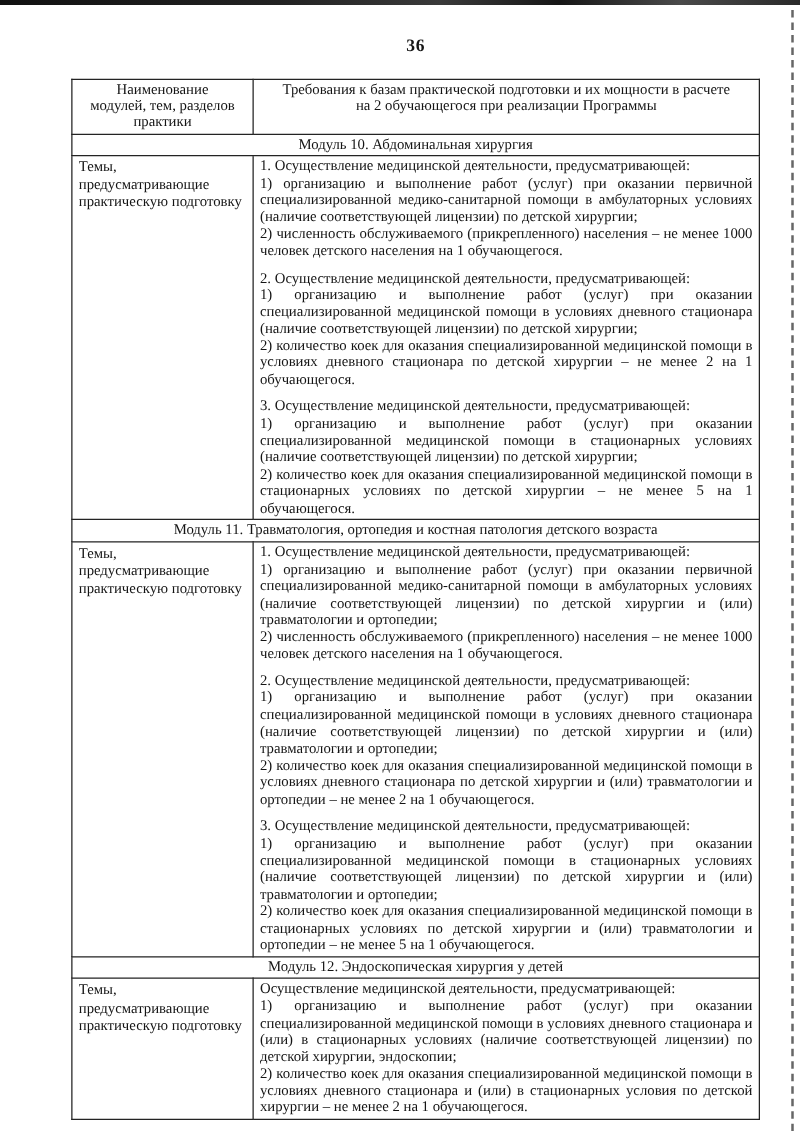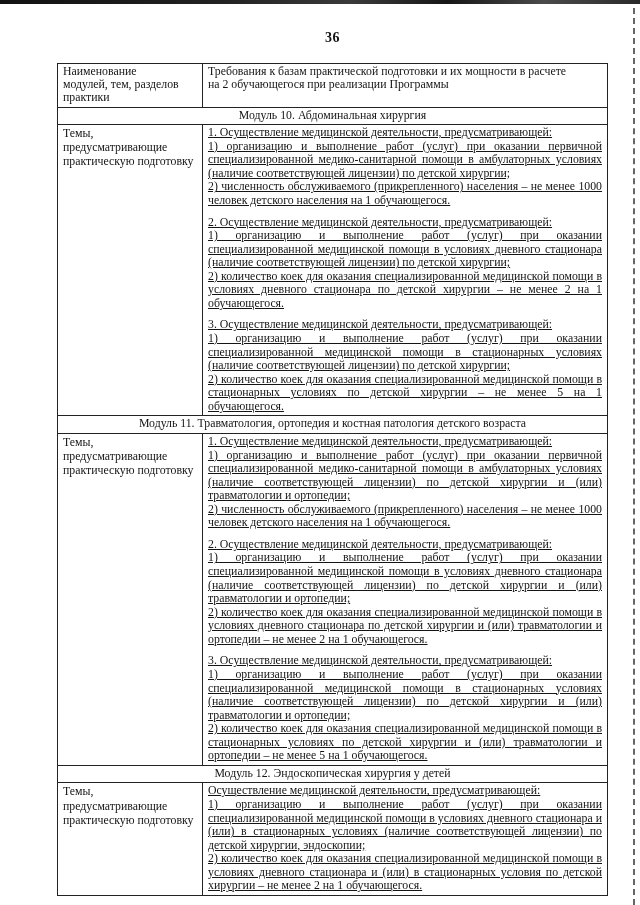--- a/index.html
+++ b/index.html
@@ -34,39 +34,39 @@
     font-size:11.8px;
     line-height:1.15;
   }
   table.doc td{
     border:1.5px solid #232323;
     padding:1px 5px 2px 5px;
     vertical-align:top;
   }
   td.col1{width:134px;}
   td.hdr{
-    text-align:left;
+    text-align:center;
     vertical-align:middle;
     padding-top:3px;padding-bottom:3px;
     line-height:1.12;
   }
   td.band{
     text-align:center;
     padding-top:1px;padding-bottom:1px;
   }
   td.topics{
     line-height:1.2;
   }
   td.reqs{
     text-align:justify;
     padding-bottom:7px;
   }
   .sec{margin:0;}
   .sec + .sec{margin-top:8px;}
-  .sec-title,.sec-item{margin:0;text-decoration:underline;}
+  .sec-title,.sec-item{margin:0;}
 </style>
 </head>
 <body>
 
 <div class="scan-top"></div>
 <div class="scan-right"></div>
 
 <div class="page-num">36</div>
 
 <table class="doc">

